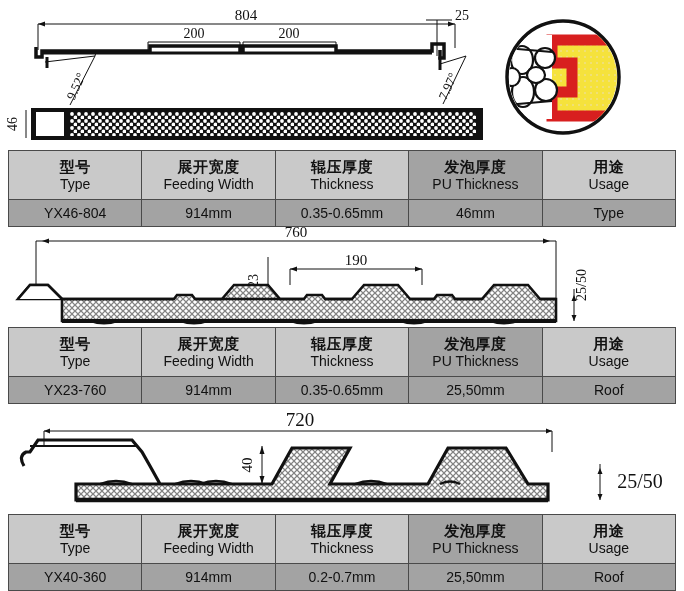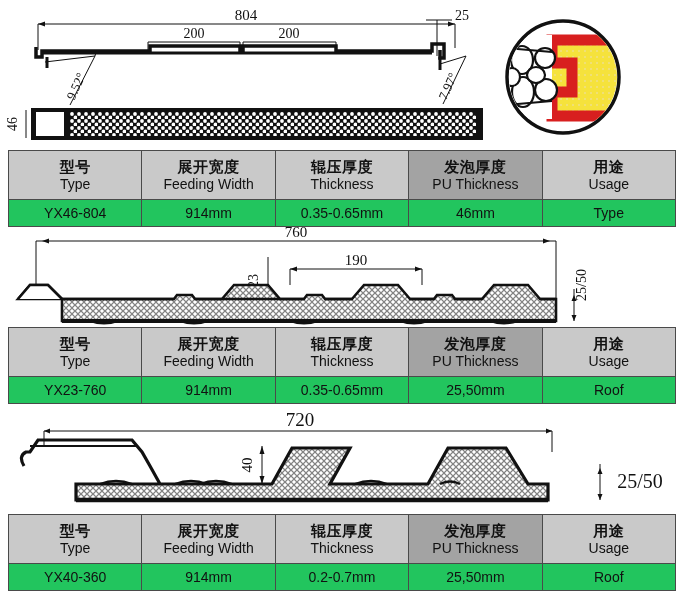--- a/index.html
+++ b/index.html
@@ -28,21 +28,21 @@
   }
   table.spec tr.head td{
     background:#c9c9c9;
     height:48px;
     line-height:1.18;
   }
   table.spec tr.head td.pu{
     background:#a3a3a3;
   }
   table.spec tr.data td{
-    background:#22c55e;
+    background:#a3a3a3;
     height:26px;
     font-size:14px;
   }
   .cn{display:block;font-size:15px;font-weight:600;letter-spacing:.5px;}
   .en{display:block;font-size:14px;}
 
   
   .dia{display:block;}
 
   .t-lbl{font-family:"Liberation Serif", serif;fill:#111;}

